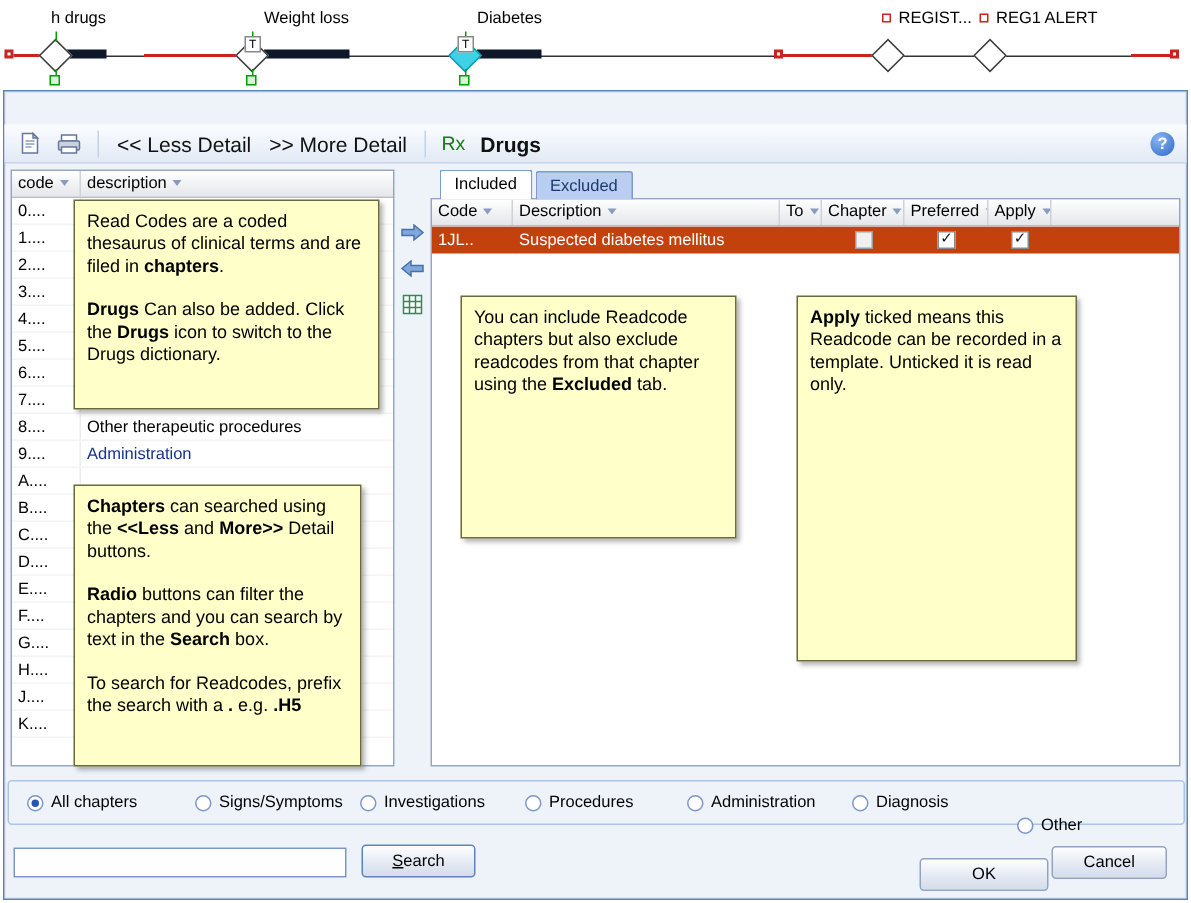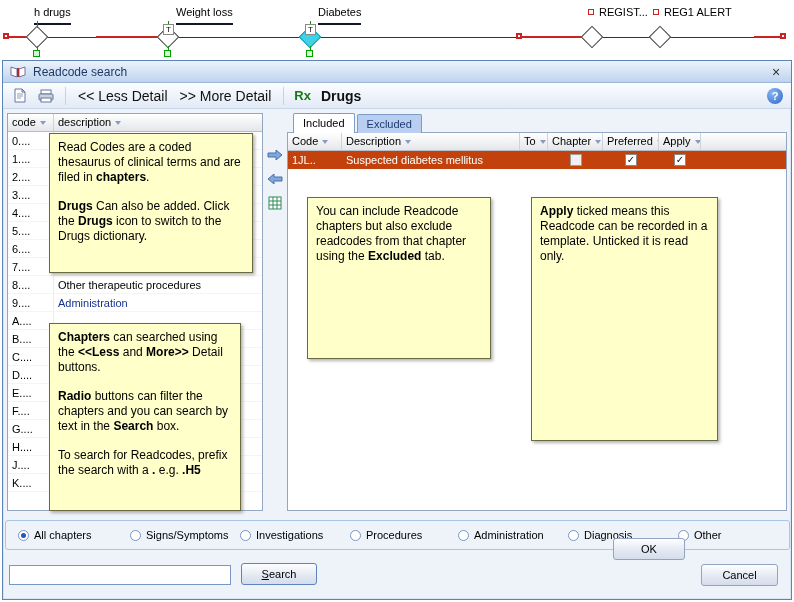--- a/index.html
+++ b/index.html
@@ -6,38 +6,38 @@
   html,body{background:#fff}
   body{font-family:"Liberation Sans",sans-serif;font-size:11px;color:#000}
   #screen{position:relative;width:794px;height:602px;background:#fff;overflow:hidden}
 
   
   #workflow{position:absolute;left:0;top:0;width:794px;height:58px;background:#fff}
   .wf-line{position:absolute;top:37px;height:0;border-top:1px solid #333}
   .wf-line.red{border-top:2px solid #c22;top:36px}
   .wf-endsq{position:absolute;top:33px;width:6px;height:6px;border:2px solid #c22;background:#fff}
   .wf-label{position:absolute;top:6px;white-space:nowrap;font-size:11px}
-  .wf-label.green-underline{border-bottom:2px solid #0f172a;padding-bottom:5px}
+  .wf-label.green-underline{border-bottom:6px solid #0f172a;padding-bottom:15px}
   .wf-diamond{position:absolute;top:29px;width:16px;height:16px;background:#fff;border:1px solid #3c3c3c;transform:rotate(45deg)}
   .wf-badge{position:absolute;top:24px;width:11px;height:11px;background:#fff;border:1px solid #888;font-size:8px;line-height:10px;text-align:center;z-index:3}
   .wf-greenline{position:absolute;width:0;border-left:1px solid #00a000}
   .wf-greensq{position:absolute;width:7px;height:7px;border:1px solid #00a000;background:#d9f4d9}
   .wf-redsq{position:absolute;width:6px;height:6px;border:1px solid #c22;background:#fff}
 
   
   #dialog{position:absolute;left:2px;top:60px;width:790px;height:540px;border:1px solid #5f82b5;background:#eef3fa;box-shadow:inset 0 0 0 1px #d9e5f5}
   .titlebar{position:absolute;left:0;top:0;width:100%;height:22px;background:linear-gradient(#ecf3fc,#bed3ef);border-bottom:1px solid #9ab4d8;display:flex;align-items:center;padding:0 6px;gap:6px}
   .titlebar .title{color:#1d3a66;font-size:12px}
   .titlebar .close{margin-left:auto;font-size:14px;line-height:14px;color:#333;width:18px;text-align:center}
   .toolbar{position:absolute;left:0;top:22px;width:100%;height:26px;background:linear-gradient(#fbfdff,#e2eaf6);border-bottom:1px solid #c8d6ea;display:flex;align-items:center;padding:0 8px;gap:8px}
   .tb-icon{width:18px;height:17px;display:inline-flex;align-items:center;justify-content:center}
   .tb-sep{width:1px;height:18px;background:#c4d2e6;margin:0 2px}
   .tb-text{font-size:14px;color:#111;padding:1px 2px}
   .tb-text.bold{font-weight:bold}
-  .rx{color:#157a15;font-weight:bold;font-size:13px}
+  .rx{color:#157a15;font-weight:normal;font-size:13px}
   .help{margin-left:auto;width:16px;height:16px;border-radius:50%;background:radial-gradient(circle at 35% 30%,#8cb6f2,#2c66c8);color:#fff;font-weight:bold;font-size:11px;line-height:16px;text-align:center}
 
   
   .pane{position:absolute;background:#fff;border:1px solid #93a6c2}
   #left-pane{left:4px;top:52px;width:256px;height:398px;overflow:hidden}
   #right-pane{left:284px;top:71px;width:500px;height:379px;overflow:hidden}
   .grid-header{display:flex;height:18px;background:linear-gradient(#ffffff,#e4e6ea);border-bottom:1px solid #b9bdc6}
   .hcell{position:relative;border-right:1px solid #cfd2d8;padding:2px 3px 0 4px;font-size:11px;white-space:nowrap;overflow:hidden}
   .hcell.fill{flex:1;border-right:none}
   .htri{display:inline-block;margin-left:4px;width:0;height:0;border-left:3.5px solid transparent;border-right:3.5px solid transparent;border-top:4px solid #8a9cbe;vertical-align:middle}
@@ -78,21 +78,21 @@
   
   #radio-group{position:absolute;left:2px;top:459px;width:785px;height:30px;border:1px solid #aac4e4;border-radius:3px}
   .radio-item{position:absolute;top:8px;display:flex;align-items:flex-end;gap:5px;white-space:nowrap}
   .radio{width:11px;height:11px;border-radius:50%;border:1px solid #7a96c8;background:#fff;position:relative;flex:none}
   .radio.on::after{content:"";position:absolute;left:2px;top:2px;width:5px;height:5px;border-radius:50%;background:#2456b4}
 
   
   #search-input{position:absolute;left:6px;top:504px;width:222px;height:20px;border:1px solid #7a96c8;background:#fff;font-family:"Liberation Sans",sans-serif;font-size:11px;padding:0 4px}
   .btn{position:absolute;height:22px;background:linear-gradient(#fdfeff,#e2e8f2 60%,#d5ddeb);border:1px solid #93a4c2;border-radius:3px;font-size:11px;text-align:center;line-height:20px}
   #search-btn{left:238px;top:502px;width:76px;border-color:#5f82c0}
-  #ok-btn{left:610px;top:477px;width:72px}
+  #ok-btn{left:610px;top:511px;width:86px}
   #cancel-btn{left:698px;top:503px;width:77px}
 </style>
 </head>
 <body>
 
 <div id="screen">
 
   <div id="workflow">
     <div class="wf-line" style="left:6px;width:780px"></div>
     <div class="wf-line red" style="left:3px;width:27px"></div>
@@ -124,31 +124,20 @@
         <div class="wf-redsq" style="left: 588px; top: 9px;"></div>
         <div class="wf-diamond" style="left: 584px; background: rgb(255, 255, 255); border-color: rgb(60, 60, 60);"></div>
         <div class="wf-label" style="left: 664px;">REG1 ALERT</div>
         <div class="wf-redsq" style="left: 653px; top: 9px;"></div>
         <div class="wf-diamond" style="left: 652px; background: rgb(255, 255, 255); border-color: rgb(60, 60, 60);"></div>
       </div>
   </div>
 
   <div id="dialog">
 
-    <div class="titlebar">
-      <span class="tb-icon">
-        <svg width="16" height="14" viewBox="0 0 16 14">
-            <path d="M1 2 L7 4 L7 12 L1 10 Z" fill="#fdfdfd" stroke="#7b6ea0"></path>
-            <path d="M15 2 L9 4 L9 12 L15 10 Z" fill="#fdfdfd" stroke="#7b6ea0"></path>
-            <rect x="7" y="3" width="2" height="9" fill="#a0332f"></rect>
-          </svg>
-      </span>
-      <span class="title">Readcode search</span>
-      <span class="close">×</span>
-    </div>
 
     <div class="toolbar">
       <span class="tb-icon">
         <svg width="14" height="15" viewBox="0 0 14 15">
             <path d="M2 1 h7 l3 3 v10 h-10 z" fill="#fff" stroke="#667799"></path>
             <path d="M9 1 l3 3 h-3 z" fill="#cdd8ea" stroke="#667799"></path>
             <path d="M4 6 h6 M4 8 h6 M4 10 h4" stroke="#8aa0c0"></path>
           </svg>
       </span>
       <span class="tb-icon">
@@ -342,21 +331,21 @@
             <span class="radio-label">Procedures</span>
           </label>
           <label class="radio-item" style="left: 452px;">
             <span class="radio"></span>
             <span class="radio-label">Administration</span>
           </label>
           <label class="radio-item" style="left: 562px;">
             <span class="radio"></span>
             <span class="radio-label">Diagnosis</span>
           </label>
-          <label class="radio-item" style="left: 672px;">
+          <label class="radio-item" style="left: 672px; margin-top: 15px;">
             <span class="radio"></span>
             <span class="radio-label">Other</span>
           </label>
         </div>
     </div>
 
     <input id="search-input" type="text" value="" style="">
     <div class="btn" id="search-btn"><span style="text-decoration:underline">S</span><span>earch</span></div>
     <div class="btn" id="ok-btn">OK</div>
     <div class="btn" id="cancel-btn">Cancel</div>

